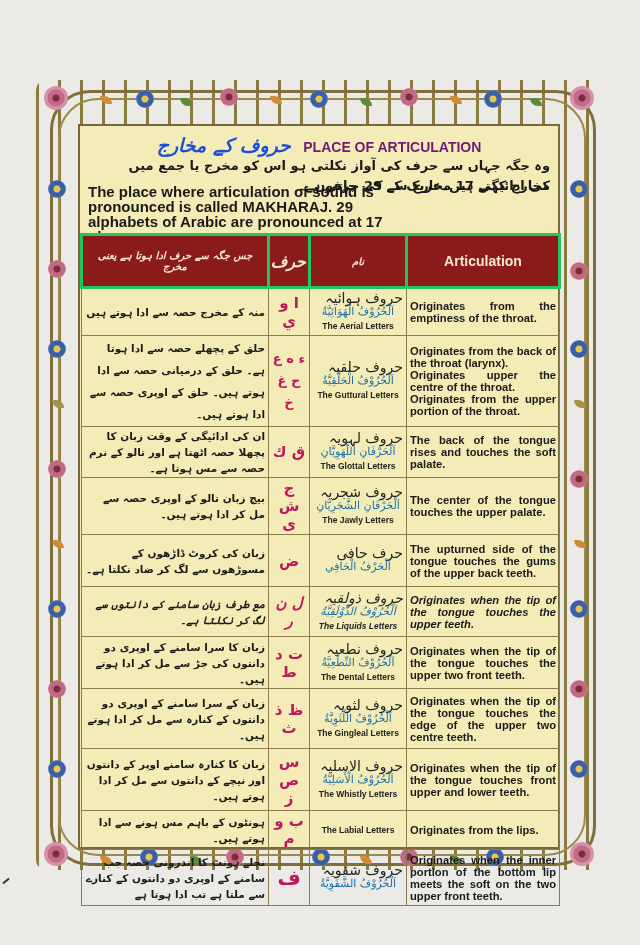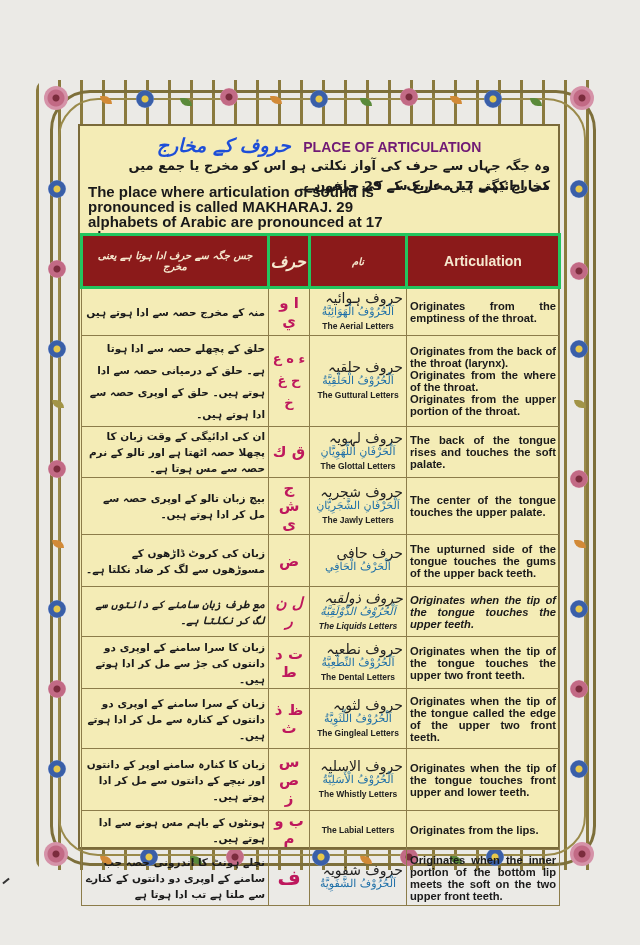--- a/index.html
+++ b/index.html
@@ -138,21 +138,21 @@
       <tr style="height:72px;">
         <td class="place" style="line-height:22px;">حلق کے پچھلے حصہ سے ادا ہوتا ہے۔ حلق کے درمیانی حصہ سے ادا ہوتے ہیں۔ حلق کے اوپری حصہ سے ادا ہوتے ہیں۔</td>
         <td class="letters" style="font-size:13px;line-height:22px;">ء ه ع ح غ خ</td>
         <td class="name">
           <span class="name-urdu">حروف حلقیہ</span>
           <span class="name-arabic">اَلْحُرُوْفُ الْحَلْقِيَّةُ</span>
           <span class="name-en">The Guttural Letters</span>
         </td>
         <td class="art">
           <p>Originates from the back of the throat (larynx).</p>
-          <p>Originates from the where of the throat.</p>
+          <p>Originates upper the centre of the throat.</p>
           <p>Originates from the upper portion of the throat.</p>
         </td>
       </tr>
 
       <tr style="height:50px;">
         <td class="place">ان کی ادائیگی کے وقت زبان کا پچھلا حصہ اٹھتا ہے اور تالو کے نرم حصہ سے مس ہوتا ہے۔</td>
         <td class="letters">ق ك</td>
         <td class="name">
           <span class="name-urdu">حروف لہویہ</span>
           <span class="name-arabic">اَلْحَرْفَانِ اللَّهَوِيَّانِ</span>
@@ -216,21 +216,21 @@
 
       <tr style="height:60px;">
         <td class="place">زبان کے سرا سامنے کے اوپری دو دانتوں کے کنارہ سے مل کر ادا ہوتے ہیں۔</td>
         <td class="letters">ظ ذ ث</td>
         <td class="name">
           <span class="name-urdu">حروف لثویہ</span>
           <span class="name-arabic">اَلْحُرُوْفُ اللِّثَوِيَّةُ</span>
           <span class="name-en">The Gingleal Letters</span>
         </td>
         <td class="art">
-            <p>Originates when the tip of the tongue called the edge of the upper two front teeth.</p>
+            <p>Originates when the tip of the tongue touches the edge of the upper two centre teeth.</p>
           </td>
       </tr>
 
       <tr style="height:62px;">
         <td class="place">زبان کا کنارہ سامنے اوپر کے دانتوں اور نیچے کے دانتوں سے مل کر ادا ہوتے ہیں۔</td>
         <td class="letters">س ص ز</td>
         <td class="name">
           <span class="name-urdu">حروف الاسلیہ</span>
           <span class="name-arabic">اَلْحُرُوْفُ الْأَسَلِيَّةُ</span>
           <span class="name-en">The Whistly Letters</span>

